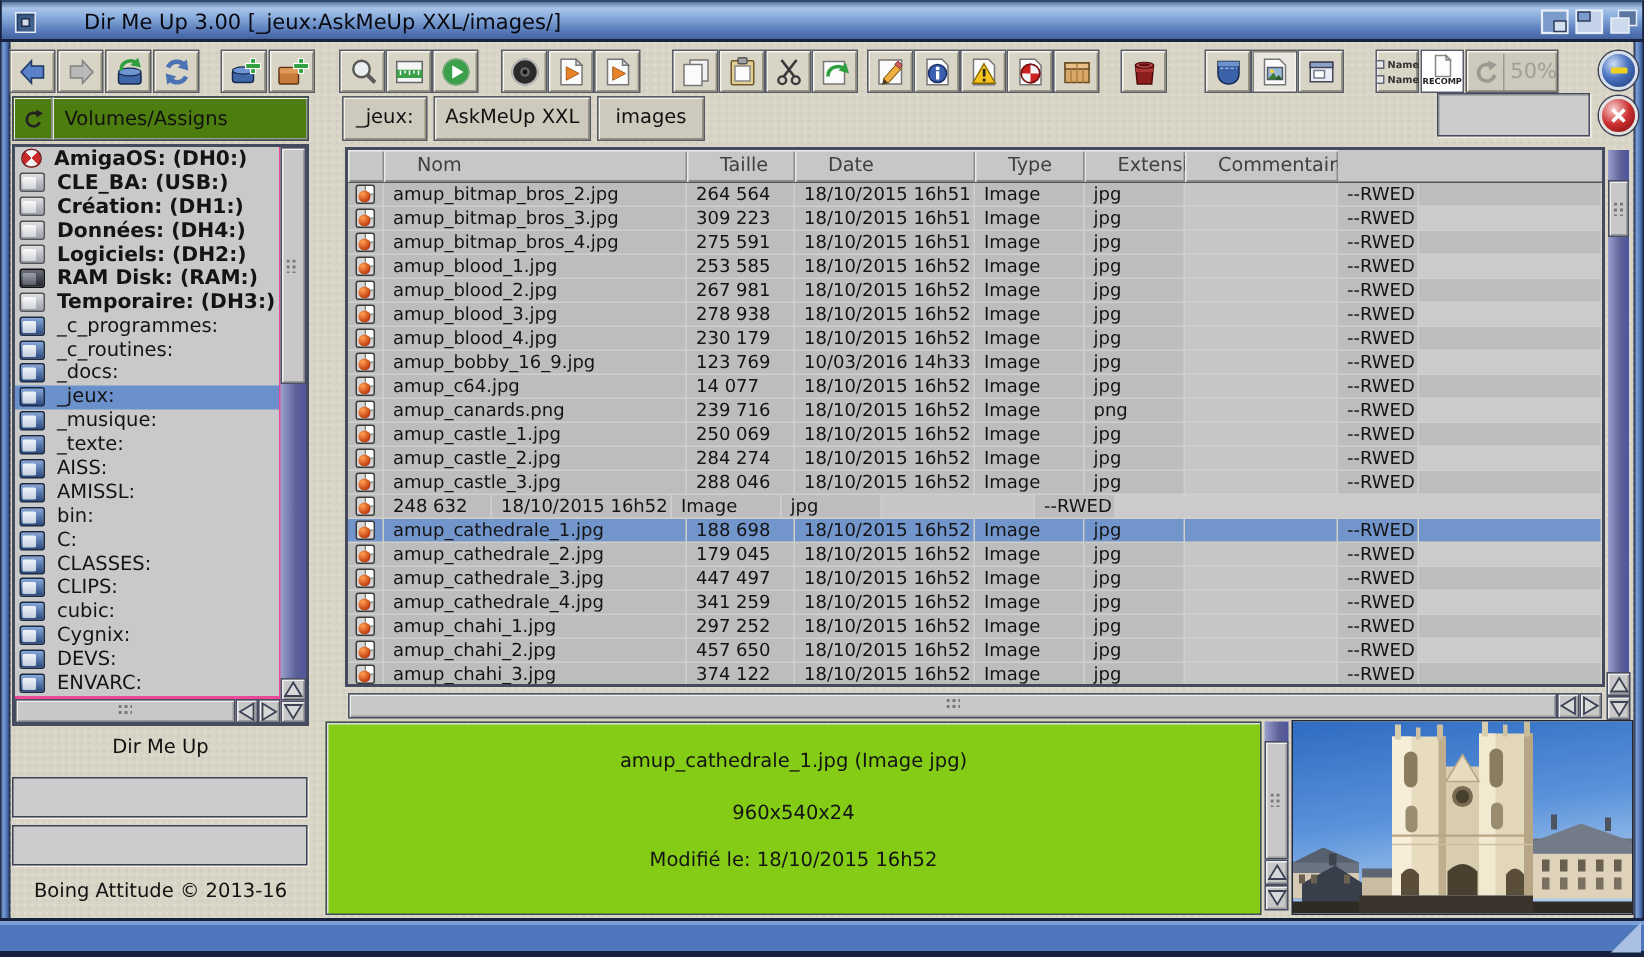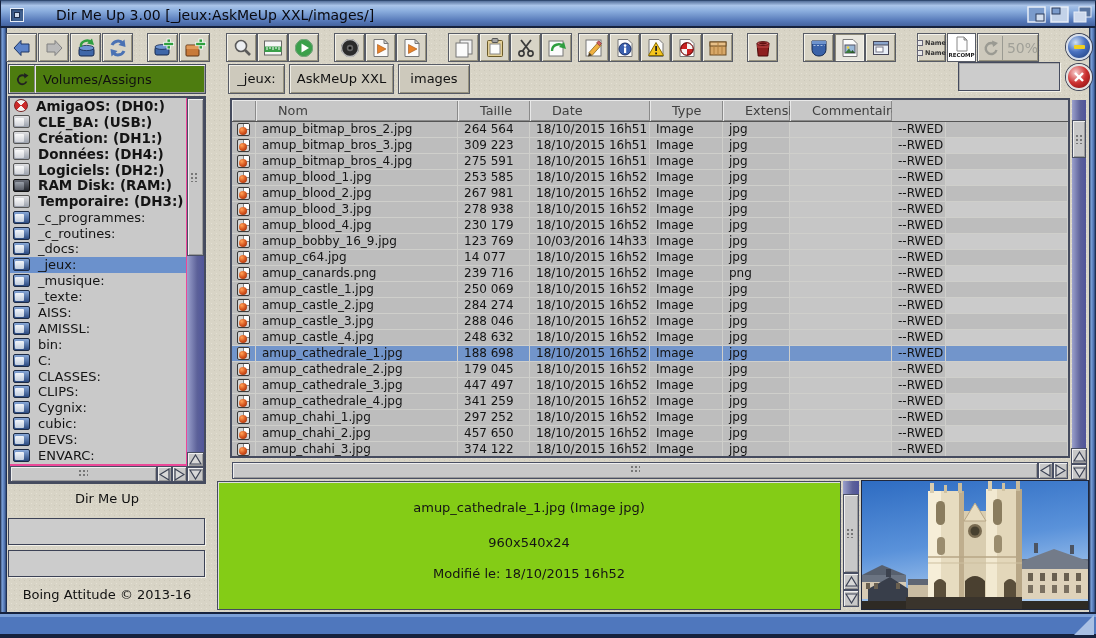--- a/index.html
+++ b/index.html
@@ -435,26 +435,26 @@
         <span class="slabel">CLASSES:</span>
       </div>
 
       <div class="side-item assign">
         <span class="sicon"></span>
         <span class="slabel">CLIPS:</span>
       </div>
 
       <div class="side-item assign">
         <span class="sicon"></span>
+        <span class="slabel">cubic:</span>
+      </div>
+
+      <div class="side-item assign">
+        <span class="sicon"></span>
         <span class="slabel">Cygnix:</span>
-      </div>
-
-      <div class="side-item assign">
-        <span class="sicon"></span>
-        <span class="slabel">cubic:</span>
       </div>
 
       <div class="side-item assign">
         <span class="sicon"></span>
         <span class="slabel">DEVS:</span>
       </div>
 
       <div class="side-item assign">
         <span class="sicon"></span>
         <span class="slabel">ENVARC:</span>
@@ -699,21 +699,20 @@
         <div class="c-ext">jpg</div>
         <div class="c-com"></div>
         <div class="c-att">--RWED</div>
         <div class="c-fill"></div>
       </div>
 
       <div class="row">
         <div class="c-icon">
           <span class="ficon"></span>
         </div>
-        <div class="c-name">amup_castle_4.jpg</div>
         <div class="c-size">248 632</div>
         <div class="c-date">18/10/2015 16h52</div>
         <div class="c-type">Image</div>
         <div class="c-ext">jpg</div>
         <div class="c-com"></div>
         <div class="c-att">--RWED</div>
         <div class="c-fill"></div>
       </div>
 
       <div class="row sel">

